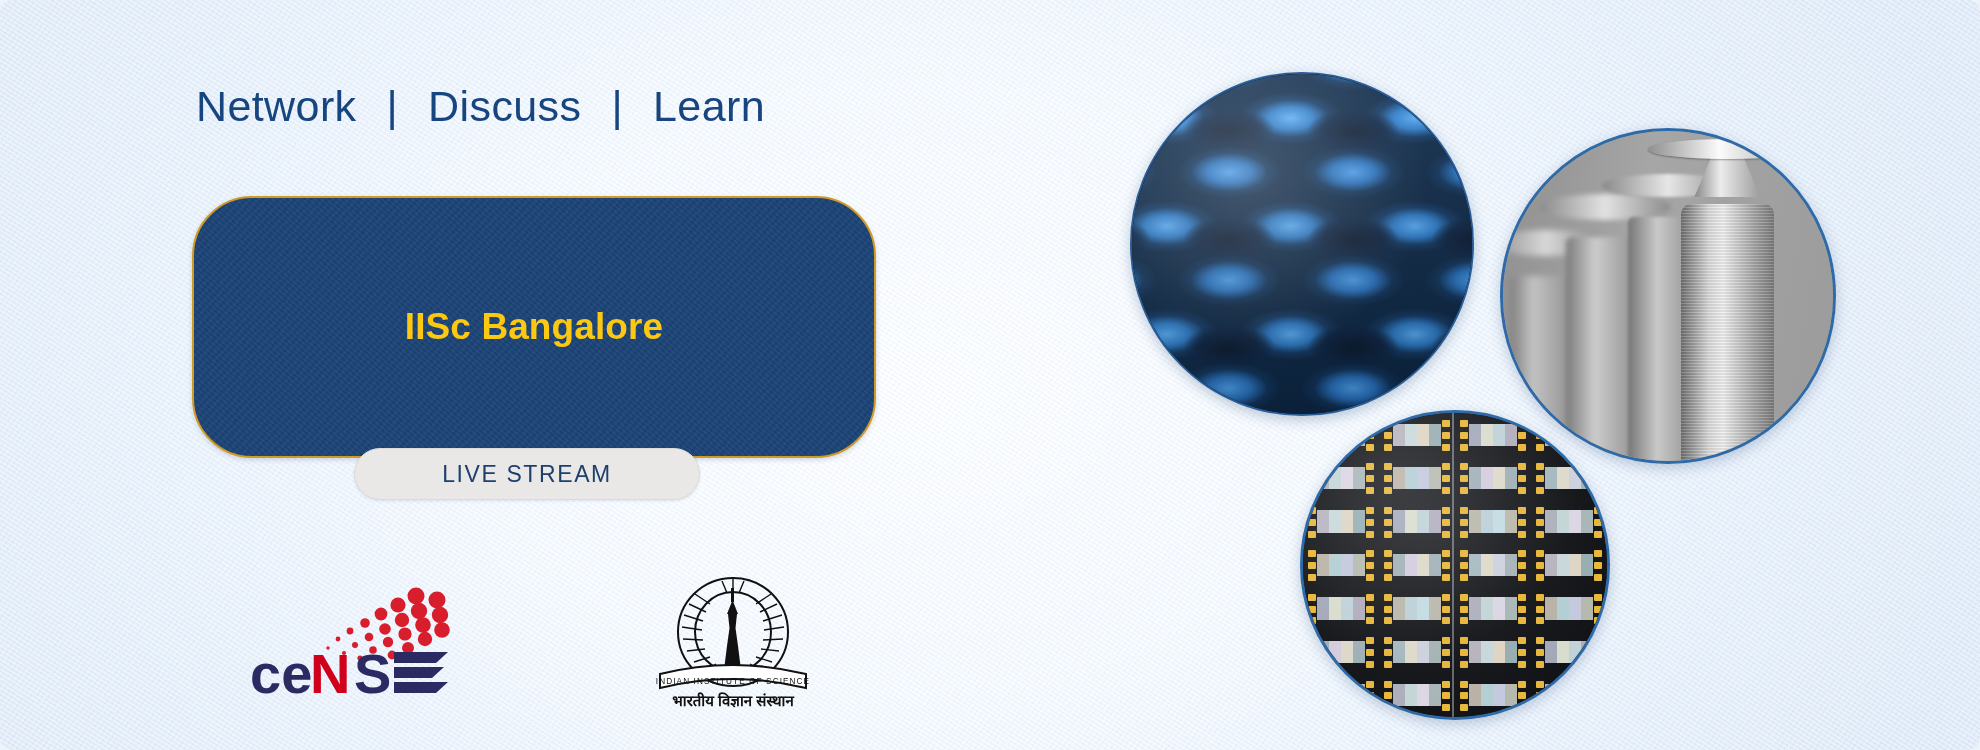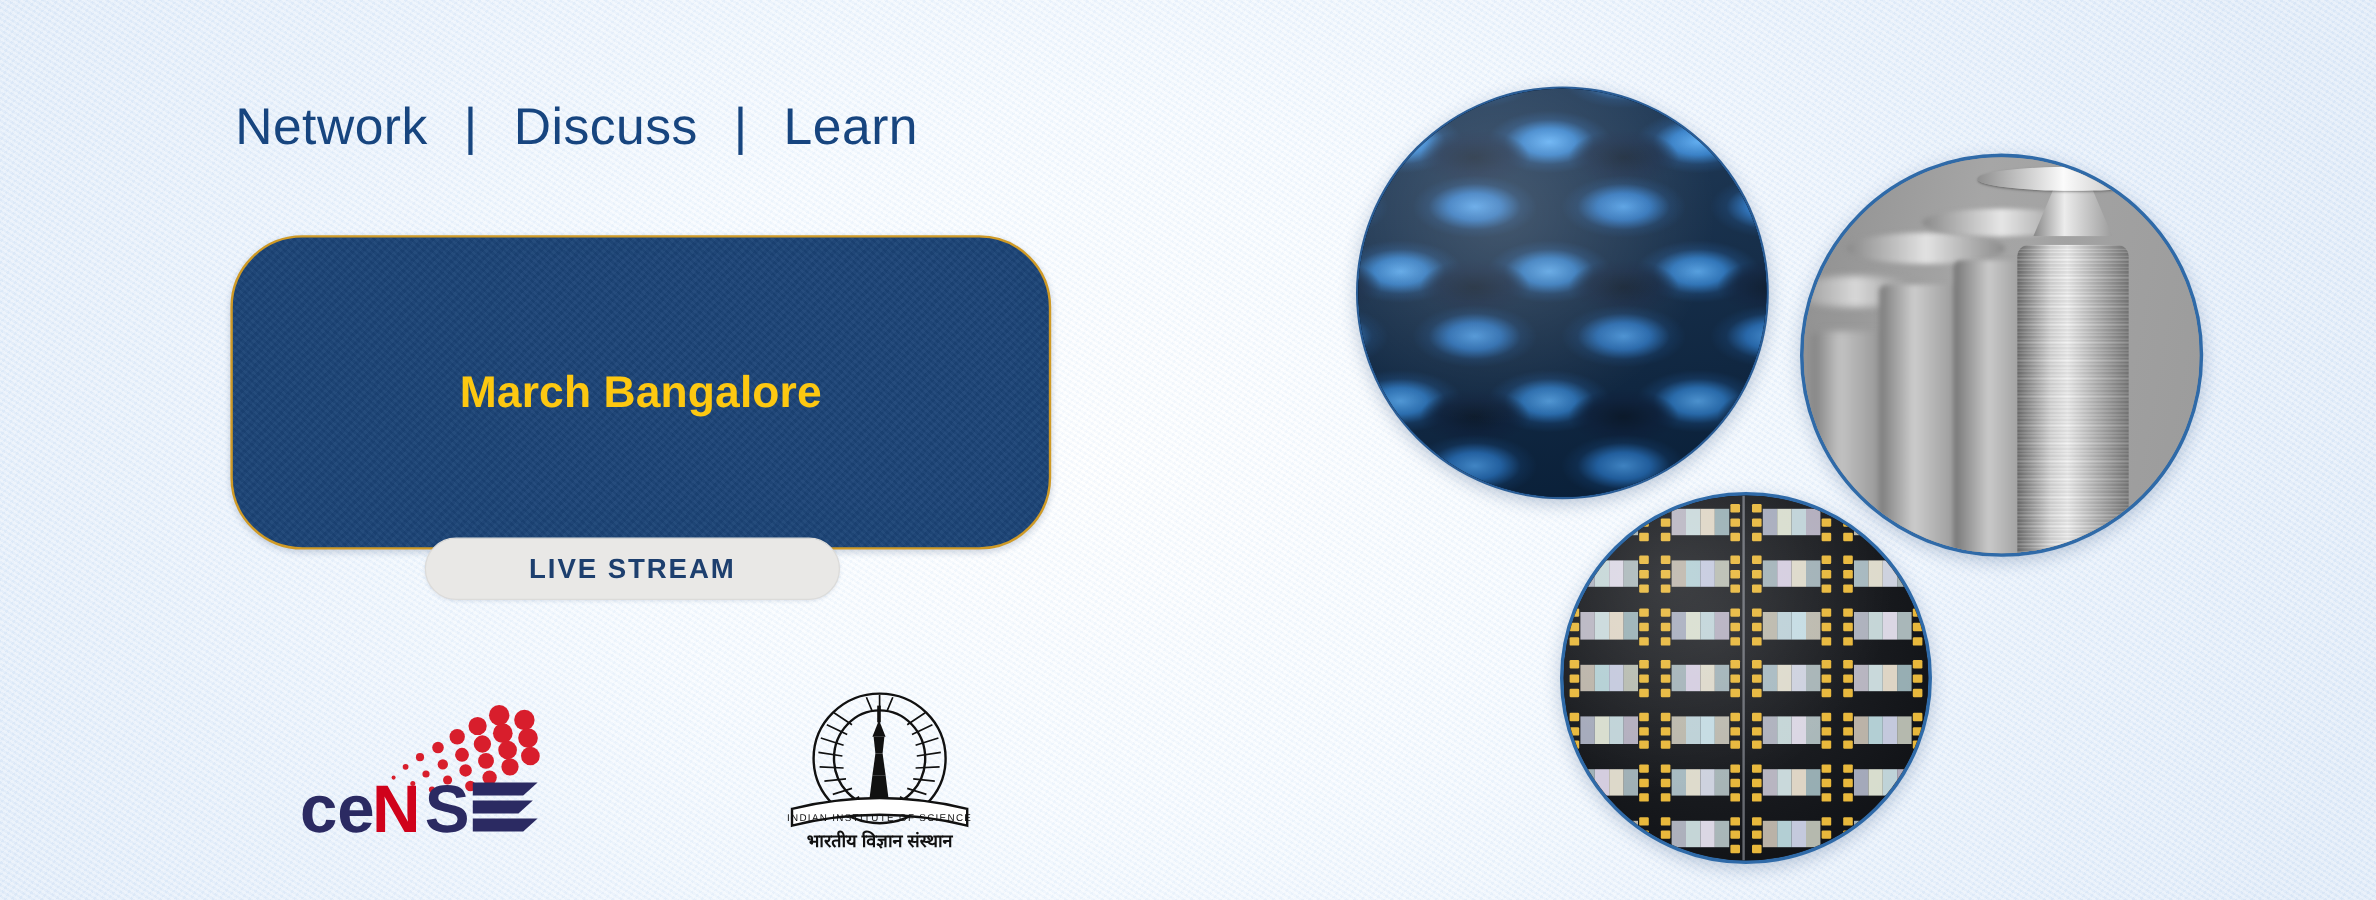--- a/index.html
+++ b/index.html
@@ -6,20 +6,21 @@
   body{
     width:1980px;height:750px;overflow:hidden;
     font-family:"Liberation Sans","DejaVu Sans",sans-serif;
     background:#eef4fb;
   }
   #banner{
     position:relative;width:1980px;height:750px;overflow:hidden;
     background:
       radial-gradient(ellipse 1100px 780px at 46% 52%, #ffffff 0%, #f7fbff 38%, #e7f0fb 72%, #dfeaf8 100%),
       linear-gradient(135deg,#dcebfa 0%,#eaf3fd 45%,#dbe9f9 100%);
+    border-radius: 12px;
   }
   
   #texture{
     position:absolute;inset:0;pointer-events:none;opacity:.5;
     background-image:
       repeating-linear-gradient(32deg, rgba(255,255,255,.55) 0 2px, rgba(190,213,238,.22) 2px 4px),
       repeating-linear-gradient(-54deg, rgba(255,255,255,.40) 0 3px, rgba(186,210,236,.18) 3px 5px);
     mix-blend-mode:normal;
   }
 
@@ -51,21 +52,21 @@
     color:#fdc811;font-weight:700;font-size:37px;line-height:1.27;
     letter-spacing:.1px;
   }
 
   .livestream{
     position:absolute;left:354px;top:448px;width:344px;height:50px;
     background:#e9e8e6;
     border-radius:26px;
     border:1px solid #dcdbd9;
     display:flex;align-items:center;justify-content:center;
-    color:#1d3f6e;font-weight:700;font-size:23px;letter-spacing:1.6px;
+    color:#1d3f6e;font-weight:400;font-size:23px;letter-spacing:1.6px;
     box-shadow:0 1px 3px rgba(30,60,100,.12);
     cursor:pointer;
   }
 
   
   .logo-cense{position:absolute;left:248px;top:578px;width:208px;height:122px;}
   .logo-iisc{position:absolute;left:648px;top:570px;width:170px;height:140px;}
 
   
   .circ{position:absolute;border-radius:50%;overflow:hidden;}
@@ -132,21 +133,21 @@
 
 <div id="banner">
   <div id="texture"></div>
 
   <div class="tagline"><span>Network</span><span class="sep">|</span><span>Discuss</span><span class="sep">|</span><span>Learn</span>
   </div>
 
   <div class="datecard">
     <div class="tex"></div>
     <div class="lines">
-      <div class="dateline">March Bangalore</div>
+      <div class="dateline">IISc Bangalore</div>
     </div>
   </div>
 
   <div class="livestream">LIVE STREAM</div>
 
   <div class="logo-cense">
     <svg viewBox="0 0 208 122" width="208" height="122" aria-hidden="true">
       <g fill="#d81e2c">
         <circle cx="168" cy="18" r="8.5"></circle>
           <circle cx="189" cy="22" r="8.5"></circle>

